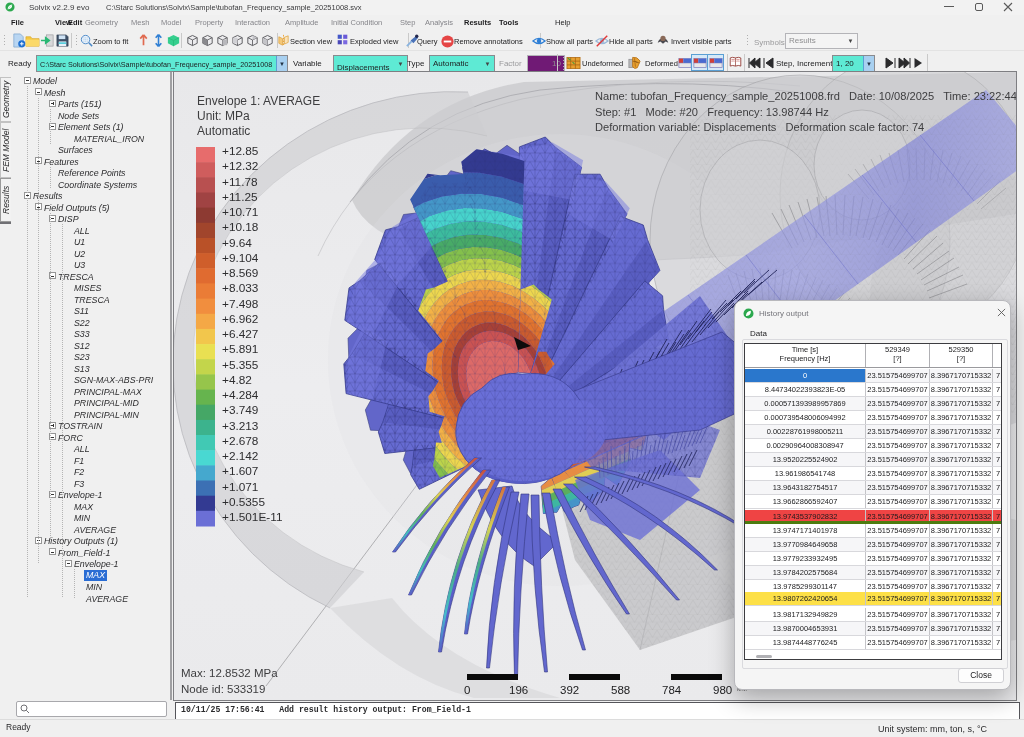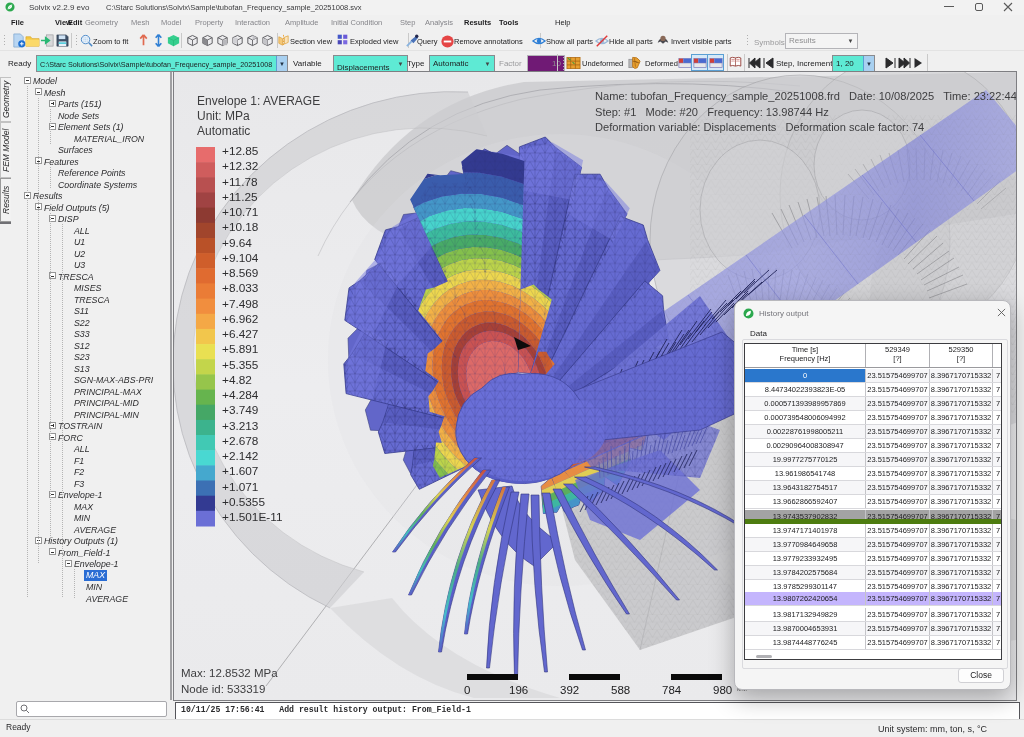--- a/index.html
+++ b/index.html
@@ -867,21 +867,21 @@
 <div style="width:63px;border-right:1px solid #c4c4c8;text-align:center">8.3967170715332</div>
 <div style="width:10px;text-align:center">7</div>
 </div>
 <div class="abs" style="left:0;top:95.2px;width:258px;height:14.05px;background:#fff;color:#1b1b1d;display:flex;border-bottom:1px solid #d8d8dc;line-height:13px">
 <div style="width:121px;border-right:1px solid #c4c4c8;text-align:center;">0.00290964008308947</div>
 <div style="width:64px;border-right:1px solid #c4c4c8;text-align:center">23.515754699707</div>
 <div style="width:63px;border-right:1px solid #c4c4c8;text-align:center">8.3967170715332</div>
 <div style="width:10px;text-align:center">7</div>
 </div>
 <div class="abs" style="left:0;top:109.3px;width:258px;height:14.05px;background:#f6f6f8;color:#1b1b1d;display:flex;border-bottom:1px solid #d8d8dc;line-height:13px">
-<div style="width:121px;border-right:1px solid #c4c4c8;text-align:center;">19.9977275770125</div>
+<div style="width:121px;border-right:1px solid #c4c4c8;text-align:center;">13.9520225524902</div>
 <div style="width:64px;border-right:1px solid #c4c4c8;text-align:center">23.515754699707</div>
 <div style="width:63px;border-right:1px solid #c4c4c8;text-align:center">8.3967170715332</div>
 <div style="width:10px;text-align:center">7</div>
 </div>
 <div class="abs" style="left:0;top:123.4px;width:258px;height:14.05px;background:#fff;color:#1b1b1d;display:flex;border-bottom:1px solid #d8d8dc;line-height:13px">
 <div style="width:121px;border-right:1px solid #c4c4c8;text-align:center;">13.961986541748</div>
 <div style="width:64px;border-right:1px solid #c4c4c8;text-align:center">23.515754699707</div>
 <div style="width:63px;border-right:1px solid #c4c4c8;text-align:center">8.3967170715332</div>
 <div style="width:10px;text-align:center">7</div>
 </div>
@@ -890,21 +890,21 @@
 <div style="width:64px;border-right:1px solid #c4c4c8;text-align:center">23.515754699707</div>
 <div style="width:63px;border-right:1px solid #c4c4c8;text-align:center">8.3967170715332</div>
 <div style="width:10px;text-align:center">7</div>
 </div>
 <div class="abs" style="left:0;top:151.4px;width:258px;height:14.05px;background:#fff;color:#1b1b1d;display:flex;border-bottom:1px solid #d8d8dc;line-height:13px">
 <div style="width:121px;border-right:1px solid #c4c4c8;text-align:center;">13.9662866592407</div>
 <div style="width:64px;border-right:1px solid #c4c4c8;text-align:center">23.515754699707</div>
 <div style="width:63px;border-right:1px solid #c4c4c8;text-align:center">8.3967170715332</div>
 <div style="width:10px;text-align:center">7</div>
 </div>
-<div class="abs" style="left:0;top:165.5px;width:258px;height:14.05px;background:#a3a3a3;color:#1b1b1d;display:flex;border-bottom:5px solid #4d7c0f;line-height:13px">
+<div class="abs" style="left:0;top:165.5px;width:258px;height:14.05px;background:#ef4444;color:#1b1b1d;display:flex;border-bottom:3px solid #4d7c0f;line-height:13px">
 <div style="width:121px;border-right:1px solid #c4c4c8;text-align:center;">13.9743537902832</div>
 <div style="width:64px;border-right:1px solid #c4c4c8;text-align:center">23.515754699707</div>
 <div style="width:63px;border-right:1px solid #c4c4c8;text-align:center">8.3967170715332</div>
 <div style="width:10px;text-align:center">7</div>
 </div>
 <div class="abs" style="left:0;top:179.6px;width:258px;height:14.05px;background:#fff;color:#1b1b1d;display:flex;border-bottom:1px solid #d8d8dc;line-height:13px">
 <div style="width:121px;border-right:1px solid #c4c4c8;text-align:center;">13.9747171401978</div>
 <div style="width:64px;border-right:1px solid #c4c4c8;text-align:center">23.515754699707</div>
 <div style="width:63px;border-right:1px solid #c4c4c8;text-align:center">8.3967170715332</div>
 <div style="width:10px;text-align:center">7</div>
@@ -926,21 +926,21 @@
 <div style="width:64px;border-right:1px solid #c4c4c8;text-align:center">23.515754699707</div>
 <div style="width:63px;border-right:1px solid #c4c4c8;text-align:center">8.3967170715332</div>
 <div style="width:10px;text-align:center">7</div>
 </div>
 <div class="abs" style="left:0;top:235.8px;width:258px;height:14.05px;background:#fff;color:#1b1b1d;display:flex;border-bottom:1px solid #d8d8dc;line-height:13px">
 <div style="width:121px;border-right:1px solid #c4c4c8;text-align:center;">13.9785299301147</div>
 <div style="width:64px;border-right:1px solid #c4c4c8;text-align:center">23.515754699707</div>
 <div style="width:63px;border-right:1px solid #c4c4c8;text-align:center">8.3967170715332</div>
 <div style="width:10px;text-align:center">7</div>
 </div>
-<div class="abs" style="left:0;top:248px;width:258px;height:14.05px;background:#c4b5fd;color:#1b1b1d;display:flex;border-bottom:1px solid #d8d8dc;line-height:13px">
+<div class="abs" style="left:0;top:248px;width:258px;height:14.05px;background:#fde047;color:#1b1b1d;display:flex;border-bottom:1px solid #d8d8dc;line-height:13px">
 <div style="width:121px;border-right:1px solid #c4c4c8;text-align:center;">13.9807262420654</div>
 <div style="width:64px;border-right:1px solid #c4c4c8;text-align:center">23.515754699707</div>
 <div style="width:63px;border-right:1px solid #c4c4c8;text-align:center">8.3967170715332</div>
 <div style="width:10px;text-align:center">7</div>
 </div>
 <div class="abs" style="left:0;top:263.9px;width:258px;height:14.05px;background:#fff;color:#1b1b1d;display:flex;border-bottom:1px solid #d8d8dc;line-height:13px">
 <div style="width:121px;border-right:1px solid #c4c4c8;text-align:center;">13.9817132949829</div>
 <div style="width:64px;border-right:1px solid #c4c4c8;text-align:center">23.515754699707</div>
 <div style="width:63px;border-right:1px solid #c4c4c8;text-align:center">8.3967170715332</div>
 <div style="width:10px;text-align:center">7</div>

